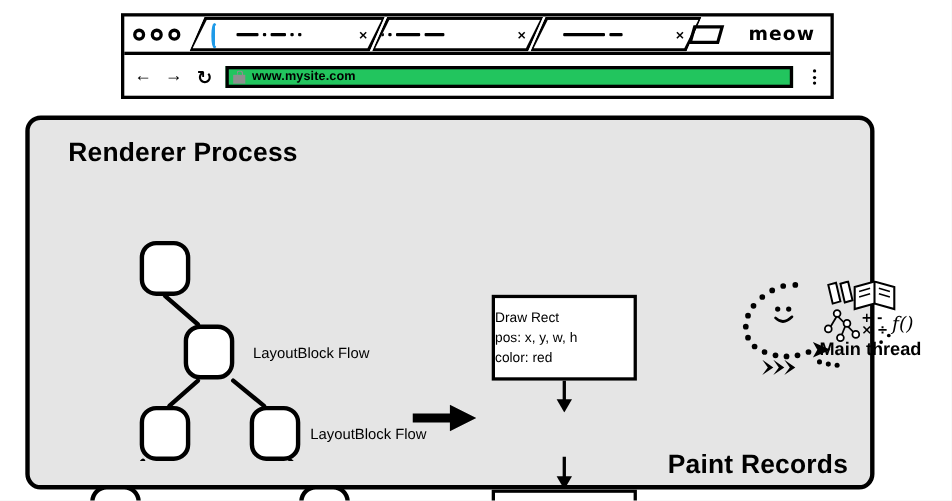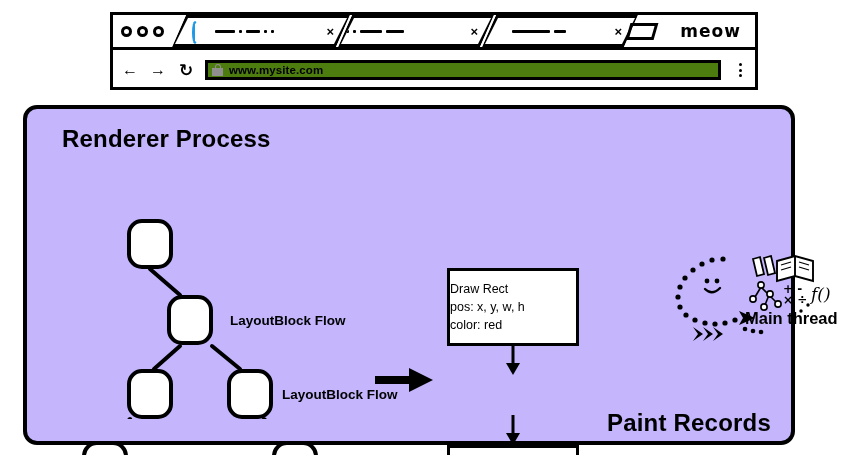--- a/index.html
+++ b/index.html
@@ -72,56 +72,56 @@
     position:absolute;left:0;top:35px;right:0;height:40px;
     display:flex;align-items:center;box-sizing:border-box;
   }
   .navbtn{
     width:22px;text-align:center;font-size:16px;font-weight:bold;flex:0 0 auto;
     margin-left:6px;line-height:1;
   }
   #reload-icon{font-size:17px;font-weight:bold;}
   #omnibox{
     flex:1;height:20px;margin:0 10px 0 8px;
-    border:3px solid #000;box-sizing:border-box;background:#4d7c0f;
+    border:3px solid #000;box-sizing:border-box;background:#22c55e;
     display:flex;align-items:center;padding-left:2px;
   }
   #lock-icon{
     position:relative;width:11px;height:12px;margin:0 6px 0 2px;flex:0 0 auto;
   }
   #lock-icon .body{position:absolute;left:0;bottom:0;width:11px;height:8px;background:#8f8f8f;}
   #lock-icon .shackle{
     position:absolute;left:2.5px;top:0;width:6px;height:6px;
     border:1.6px solid #8f8f8f;border-bottom:none;border-radius:3px 3px 0 0;box-sizing:border-box;
   }
   #url-text{font-size:11.5px;font-weight:600;letter-spacing:.1px;}
   #kebab{
     width:18px;margin-right:6px;flex:0 0 auto;
     display:flex;flex-direction:column;align-items:center;gap:2.5px;
   }
   #kebab i{width:3px;height:3px;background:#000;border-radius:50%;display:block;}
 
   
   #panel{
     position:absolute;left:23px;top:105px;width:772px;height:340px;
-    border:4px solid #000;border-radius:14px;background:#c4b5fd;box-sizing:border-box;padding-left:32px;
+    border:4px solid #000;border-radius:14px;background:#e5e5e5;box-sizing:border-box;padding-left:32px;
   }
   #panel-title{
     position:absolute;left:35px;top:16px;
     font-size:24px;font-weight:bold;letter-spacing:.2px;
   }
 
   
   #tree{position:absolute;left:55px;top:60px;width:320px;height:250px;}
   .node{
     position:absolute;width:46px;height:50px;
     border:4px solid #000;border-radius:15px;background:#fff;box-sizing:border-box;
   }
   #tree svg{position:absolute;left:0;top:0;width:320px;height:250px;}
-  .tlabel{position:absolute;font-size:13.5px;font-weight:700;white-space:nowrap;}
+  .tlabel{position:absolute;font-size:13.5px;font-weight:400;white-space:nowrap;}
 
   #big-arrow{position:absolute;left:348px;top:258px;width:60px;height:26px;}
 
   
   .prec{
     position:absolute;border:3px solid #000;background:#fff;box-sizing:border-box;
     display:flex;flex-direction:column;justify-content:center;
     font-size:12.5px;line-height:1.45;
   }
   #prec1{left:420px;top:159px;width:132px;height:78px;}

